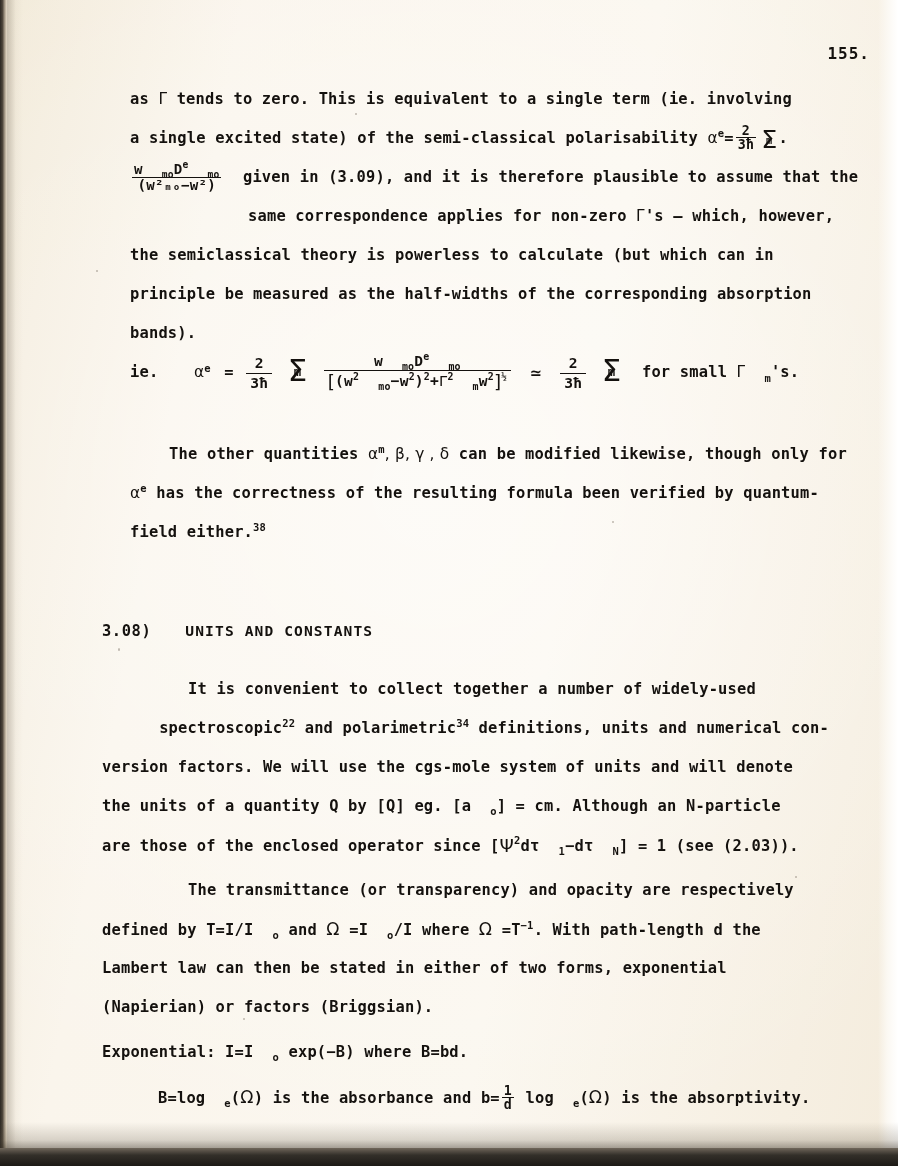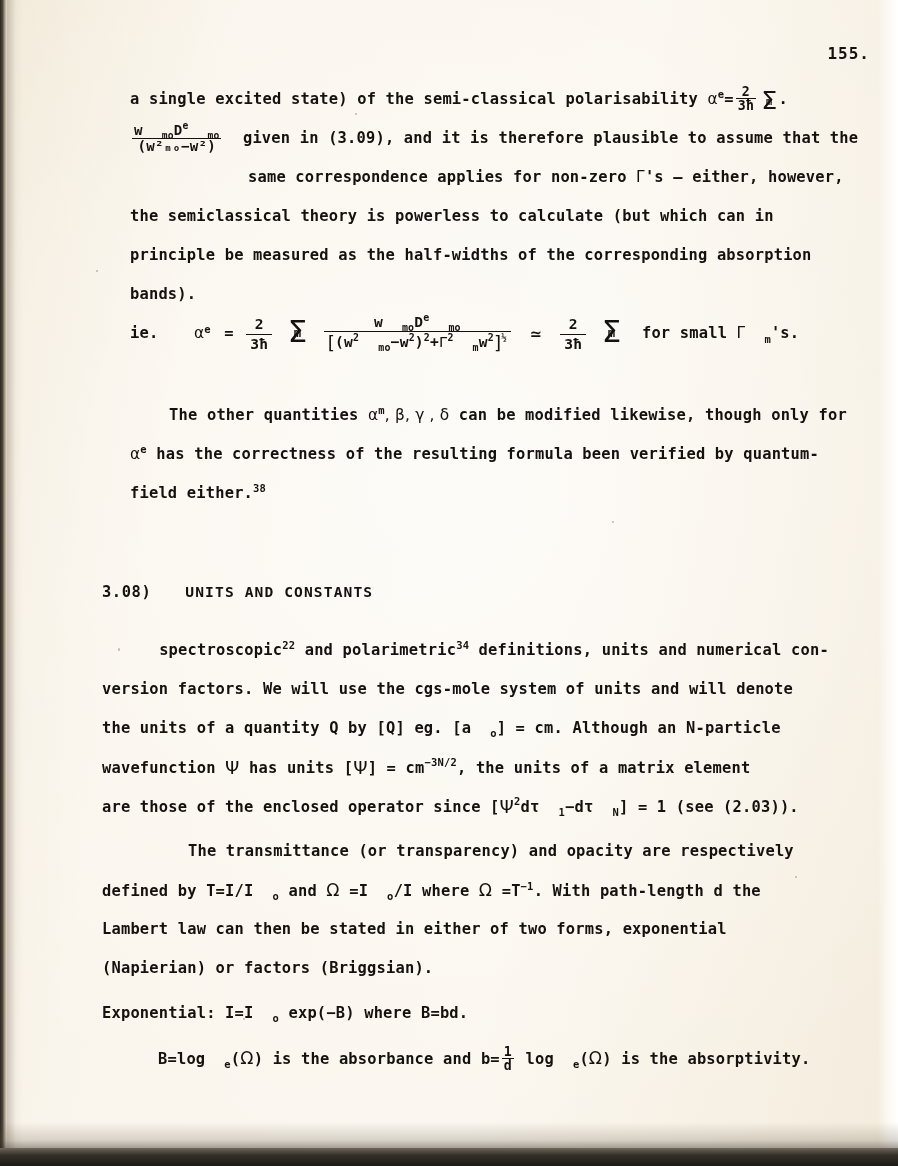--- a/index.html
+++ b/index.html
@@ -194,32 +194,33 @@
   <div class="speck" style="left:612px; top:521px;  width:2px; height:2px;"></div>
   <div class="speck" style="left:795px; top:876px;  width:2px; height:2px;"></div>
   <div class="speck" style="left:243px; top:1018px; width:2px; height:2px;"></div>
 
   <div id="sheet">
 
     <div class="folio">155.</div>
 
     <div class="col">
 
+      <div class="ln"><span>as </span><span class="gam">Γ</span><span> tends to zero.   This is equivalent to a single term (ie. involving</span></div>
 
       <div class="ln"><span>a single excited state) of the semi-classical polarisability </span><span class="grk">α</span><sup>e</sup><span>=</span><span class="frac sm"><span class="num">2</span><span class="den">3ħ</span></span><span class="sigma">Σ<span class="idx">m</span></span><span>.</span></div>
 
       <div class="ln" style="height:39px;">
         <span class="frac" style="vertical-align:-0.55em; font-size:0.92em;">
           <span class="num"><span>w</span><sub>mo</sub><span>D</span><sup>e</sup><sub>mo</sub></span>
           <span class="den">(w²ₘₒ−w²)</span>
         </span>
         <span style="margin-left:10px;">given in (3.09), and it is therefore plausible to assume that the</span>
       </div>
 
-      <div class="ln" style="padding-left:118px;"><span>same correspondence applies for non-zero </span><span class="gam">Γ</span><span>'s – either, however,</span></div>
+      <div class="ln" style="padding-left:118px;"><span>same correspondence applies for non-zero </span><span class="gam">Γ</span><span>'s – which, however,</span></div>
 
       <div class="ln">the semiclassical theory is powerless to calculate (but which can in</div>
       <div class="ln">principle be measured as the half-widths of the corresponding absorption</div>
       <div class="ln">bands).</div>
 
       <div class="eqrow">
         <span class="lead">ie.</span>
         <span class="lead grk" style="margin-left:26px;">α</span><sup>e</sup>
         <span class="lead" style="margin-left:4px;">=</span>
         <span class="bigfrac">
@@ -246,24 +247,24 @@
 
       <div class="ln"><span>field either.</span><sup>38</sup></div>
 
       <div class="blank"></div>
       <div class="halfblank"></div>
 
       <div class="ln sec-head" style="margin-left:-28px;"><span>3.08)</span><span class="stitle">UNITS AND CONSTANTS</span></div>
 
       <div class="halfblank"></div>
 
+      <div class="ln indent">It is convenient to collect together a number of widely-used</div>
       <div class="ln" style="margin-left:-28px;text-align:center;"><span>spectroscopic</span><sup>22</sup><span> and polarimetric</span><sup>34</sup><span> definitions, units and numerical con-</span></div>
       <div class="ln" style="margin-left:-28px;">version factors.   We will use the cgs-mole system of units and will denote</div>
       <div class="ln" style="margin-left:-28px;"><span>the units of a quantity Q by [Q] eg. [a</span><sub>o</sub><span>] = cm.   Although an N-particle</span></div>
-      <div class="ln" style="margin-left:-28px;"><span>wavefunction </span><span class="psi">Ψ</span><span> has units [</span><span class="psi">Ψ</span><span>] = cm</span><sup>−3N/2</sup><span>, the units of a matrix element</span></div>
       <div class="ln" style="margin-left:-28px;"><span>are those of the enclosed operator since [</span><span class="psi">Ψ</span><sup>2</sup><span>dτ</span><sub>1</sub><span>−dτ</span><sub>N</sub><span>] = 1 (see (2.03)).</span></div>
 
       <div class="ln indent" style="margin-top:6px;">The transmittance (or transparency) and opacity are respectively</div>
       <div class="ln" style="margin-left:-28px;"><span>defined by T=I/I</span><sub>o</sub><span> and </span><span class="omega-big">Ω</span><span> =I</span><sub>o</sub><span>/I where </span><span class="omega-big">Ω</span><span> =T</span><sup>−1</sup><span>.   With path-length d the</span></div>
       <div class="ln" style="margin-left:-28px;">Lambert law can then be stated in either of two forms, exponential</div>
       <div class="ln" style="margin-left:-28px;">(Napierian) or factors (Briggsian).</div>
 
       <div class="ln" style="margin-left:-28px; margin-top:6px;"><span>Exponential:  I=I</span><sub>o</sub><span> exp(−B) where B=bd.</span></div>
 
       <div class="ln" style="margin-left:28px; margin-top:6px;"><span>B=log</span><sub>e</sub><span>(</span><span class="omega-big">Ω</span><span>) is the absorbance and b=</span><span class="frac sm"><span class="num">1</span><span class="den">d</span></span><span> log</span><sub>e</sub><span>(</span><span class="omega-big">Ω</span><span>) is the absorptivity.</span></div>

